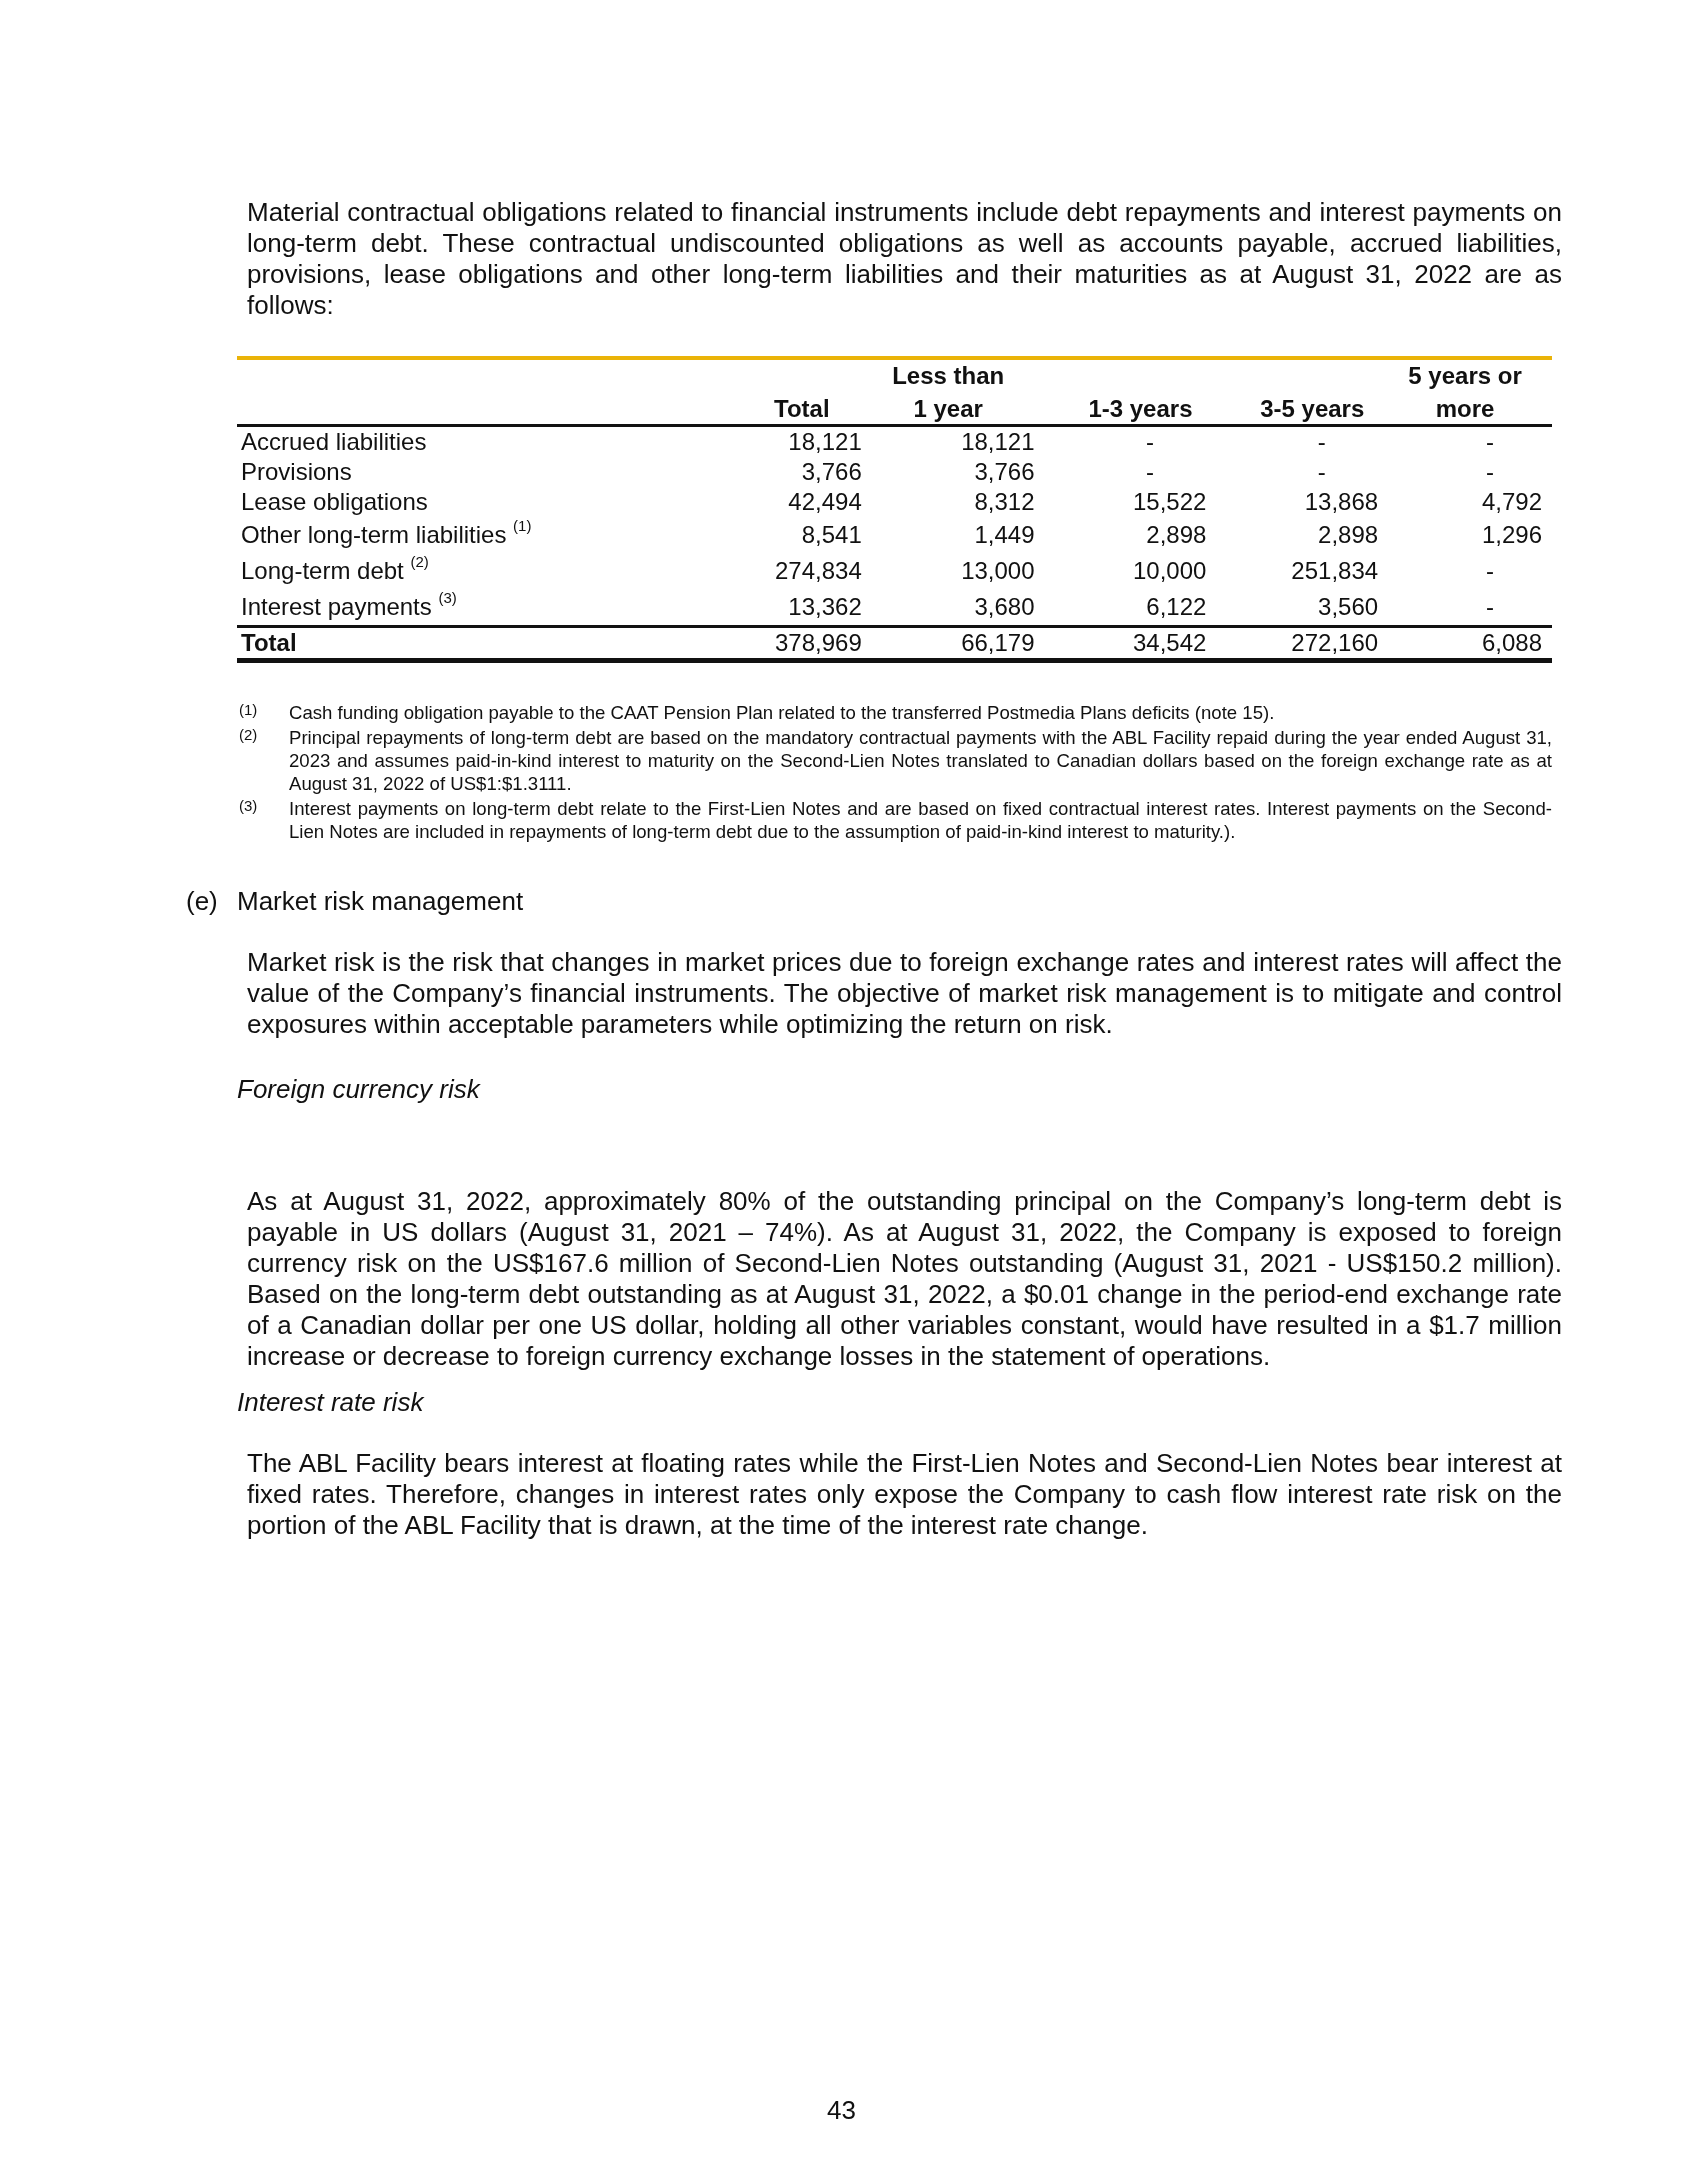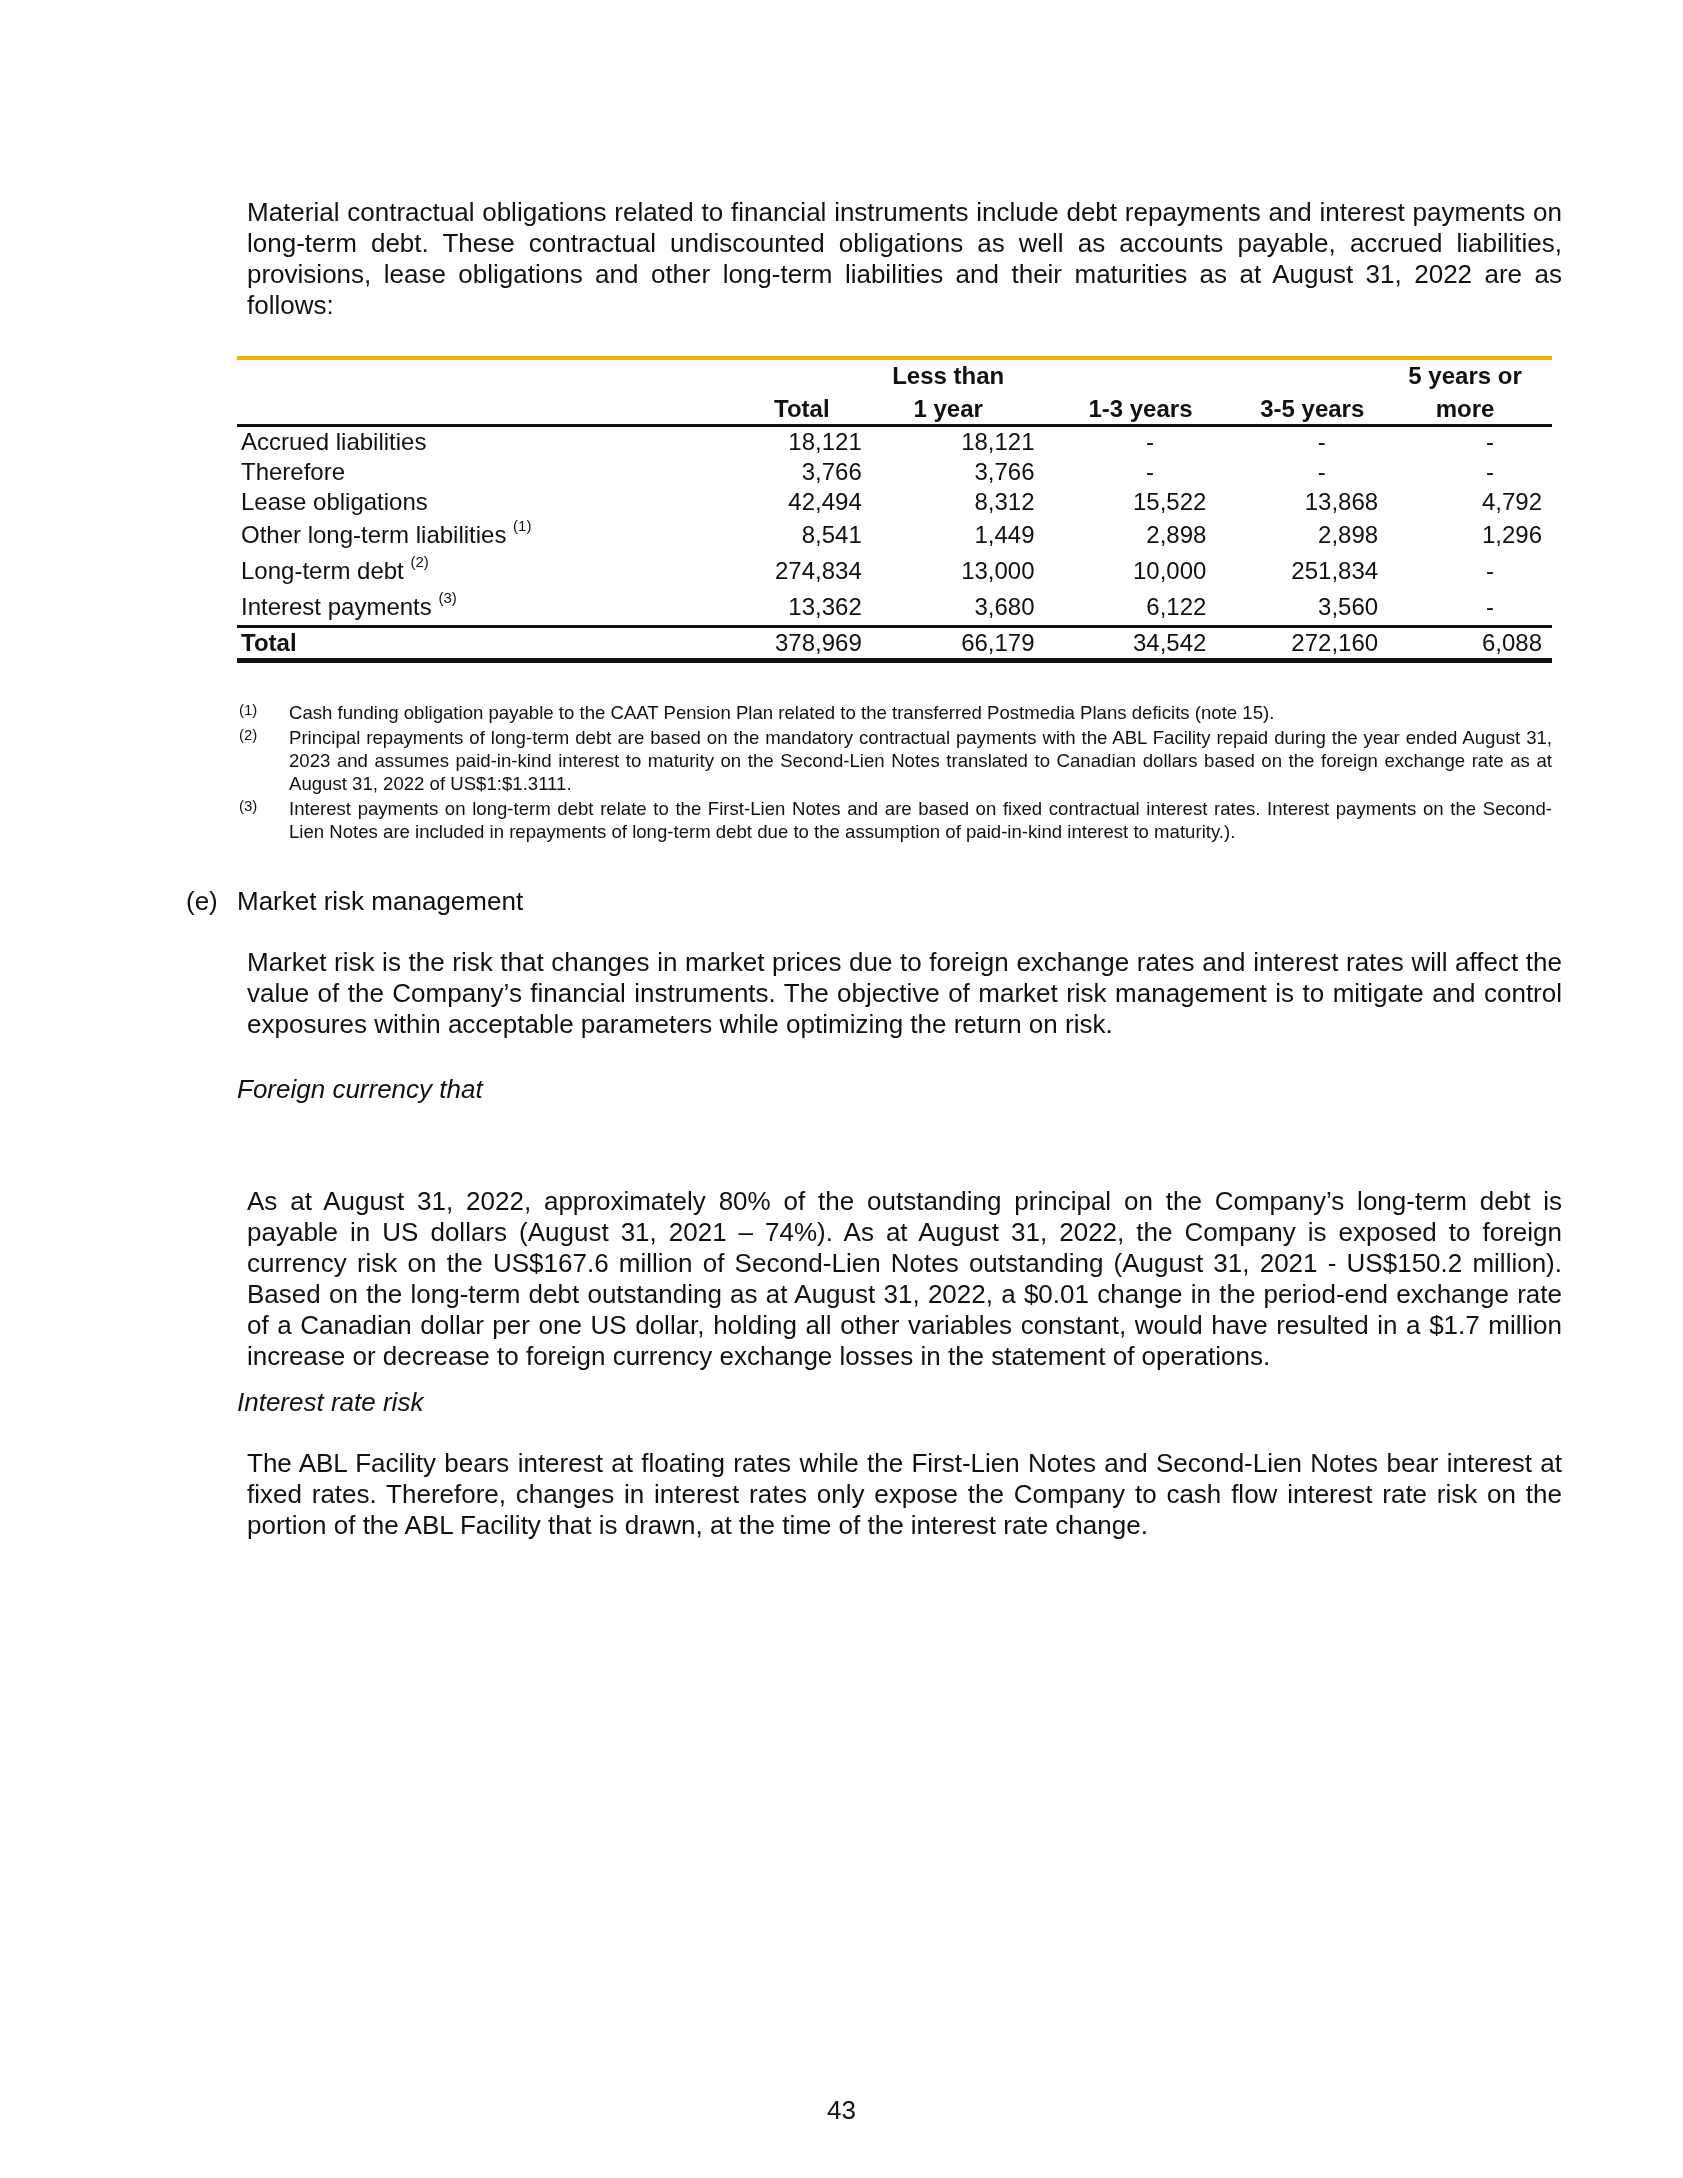--- a/index.html
+++ b/index.html
@@ -77,21 +77,21 @@
   <tbody>
     <tr>
       <td class="label">Accrued liabilities</td>
       <td>18,121</td>
       <td>18,121</td>
       <td class="dash" style="padding-left:59px;">-</td>
       <td class="dash" style="padding-left:59px;">-</td>
       <td class="dash" style="padding-left:50px;">-</td>
     </tr>
     <tr>
-      <td class="label">Therefore</td>
+      <td class="label">Provisions</td>
       <td>3,766</td>
       <td>3,766</td>
       <td class="dash" style="padding-left:59px;">-</td>
       <td class="dash" style="padding-left:59px;">-</td>
       <td class="dash" style="padding-left:50px;">-</td>
     </tr>
     <tr>
       <td class="label">Lease obligations</td>
       <td>42,494</td>
       <td>8,312</td>
@@ -149,21 +149,21 @@
   </div>
 </div>
 
 <div class="heading" style="left:186px; top:886px;">(e)</div>
 <div class="heading" style="left:237px; top:886px;">Market risk management</div>
 
 <div class="block" style="top:947px;">
   <p class="para">Market risk is the risk that changes in market prices due to foreign exchange rates and interest rates will affect the value of the Company’s financial instruments. The objective of market risk management is to mitigate and control exposures within acceptable parameters while optimizing the return on risk.</p>
 </div>
 
-<div class="heading italic" style="left:237px; top:1074px;">Foreign currency that</div>
+<div class="heading italic" style="left:237px; top:1074px;">Foreign currency risk</div>
 <div class="block" style="top:1186px;">
   <p class="para">As at August 31, 2022, approximately 80% of the outstanding principal on the Company’s long-term debt is payable in US dollars (August 31, 2021 – 74%). As at August 31, 2022, the Company is exposed to foreign currency risk on the US$167.6 million of Second-Lien Notes outstanding (August 31, 2021 - US$150.2 million). Based on the long-term debt outstanding as at August 31, 2022, a $0.01 change in the period-end exchange rate of a Canadian dollar per one US dollar, holding all other variables constant, would have resulted in a $1.7 million increase or decrease to foreign currency exchange losses in the statement of operations.</p>
 </div>
 
 <div class="heading italic" style="left:237px; top:1387px;">Interest rate risk</div>
 <div class="block" style="top:1448px;">
   <p class="para">The ABL Facility bears interest at floating rates while the First-Lien Notes and Second-Lien Notes bear interest at fixed rates. Therefore, changes in interest rates only expose the Company to cash flow interest rate risk on the portion of the ABL Facility that is drawn, at the time of the interest rate change.</p>
 </div>
 
 <div class="pagenum">43</div>

